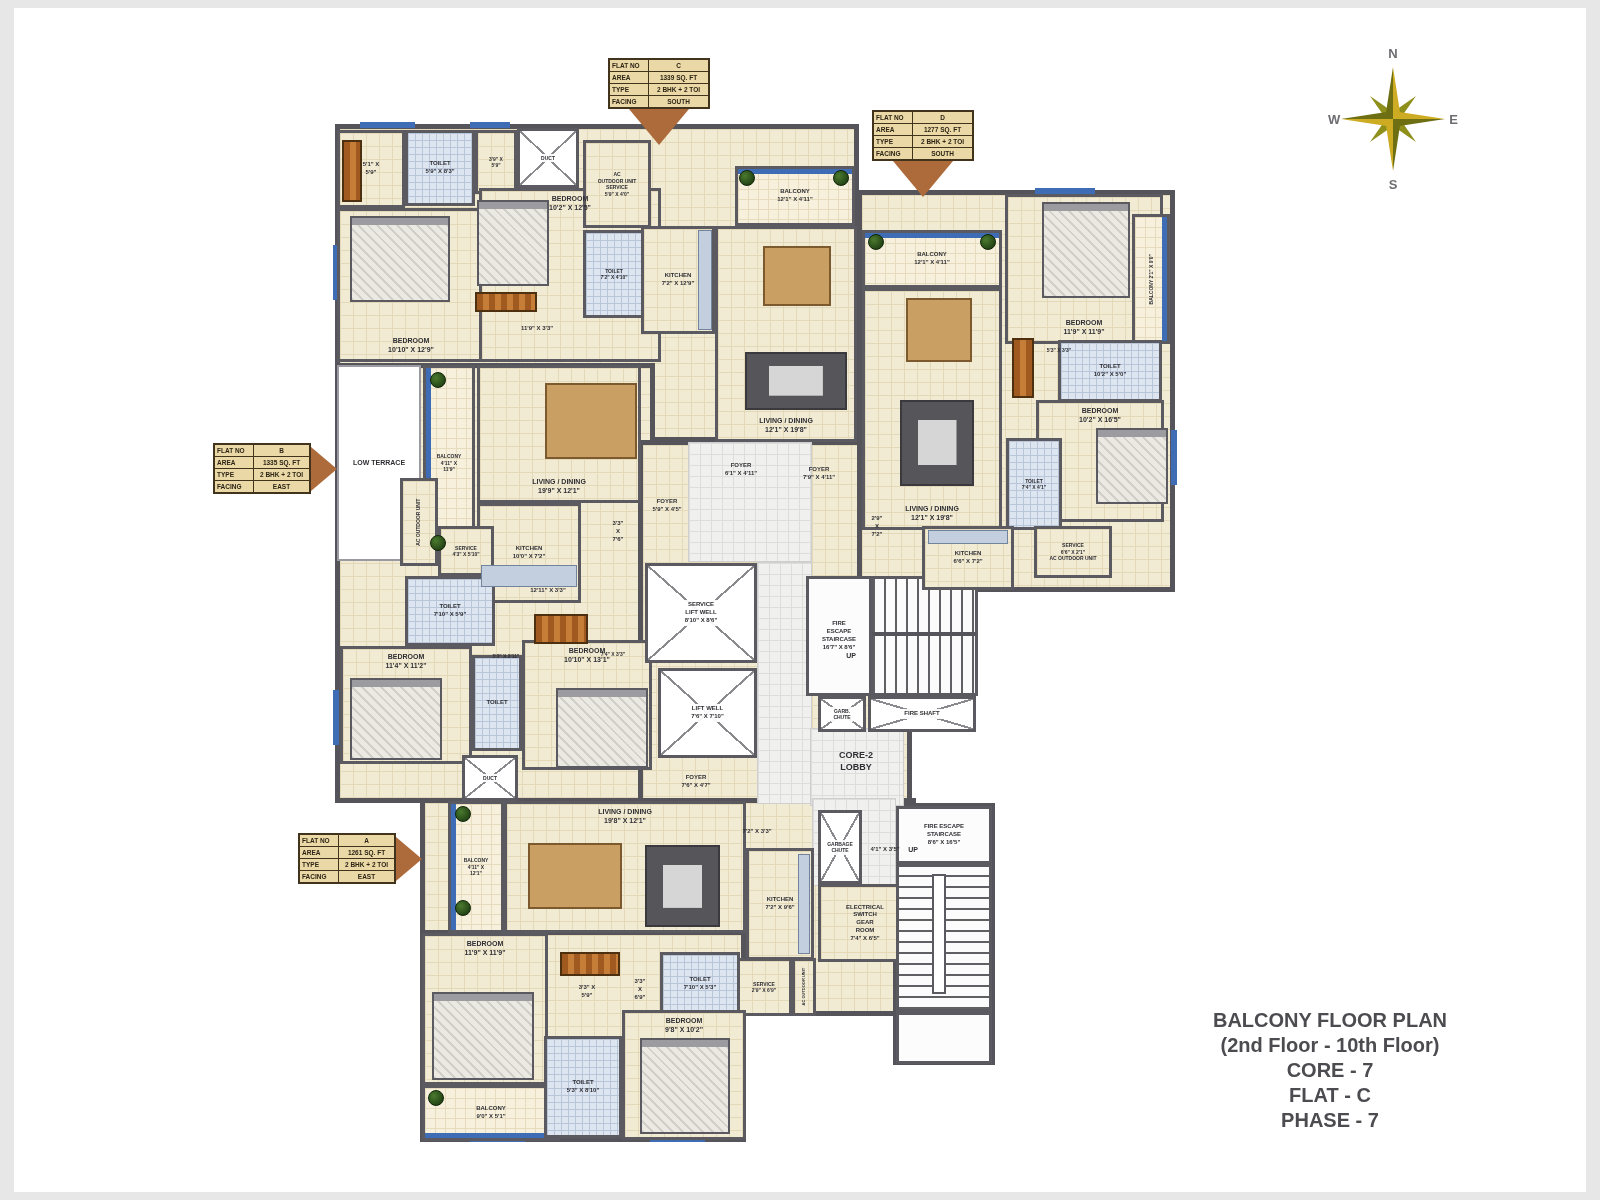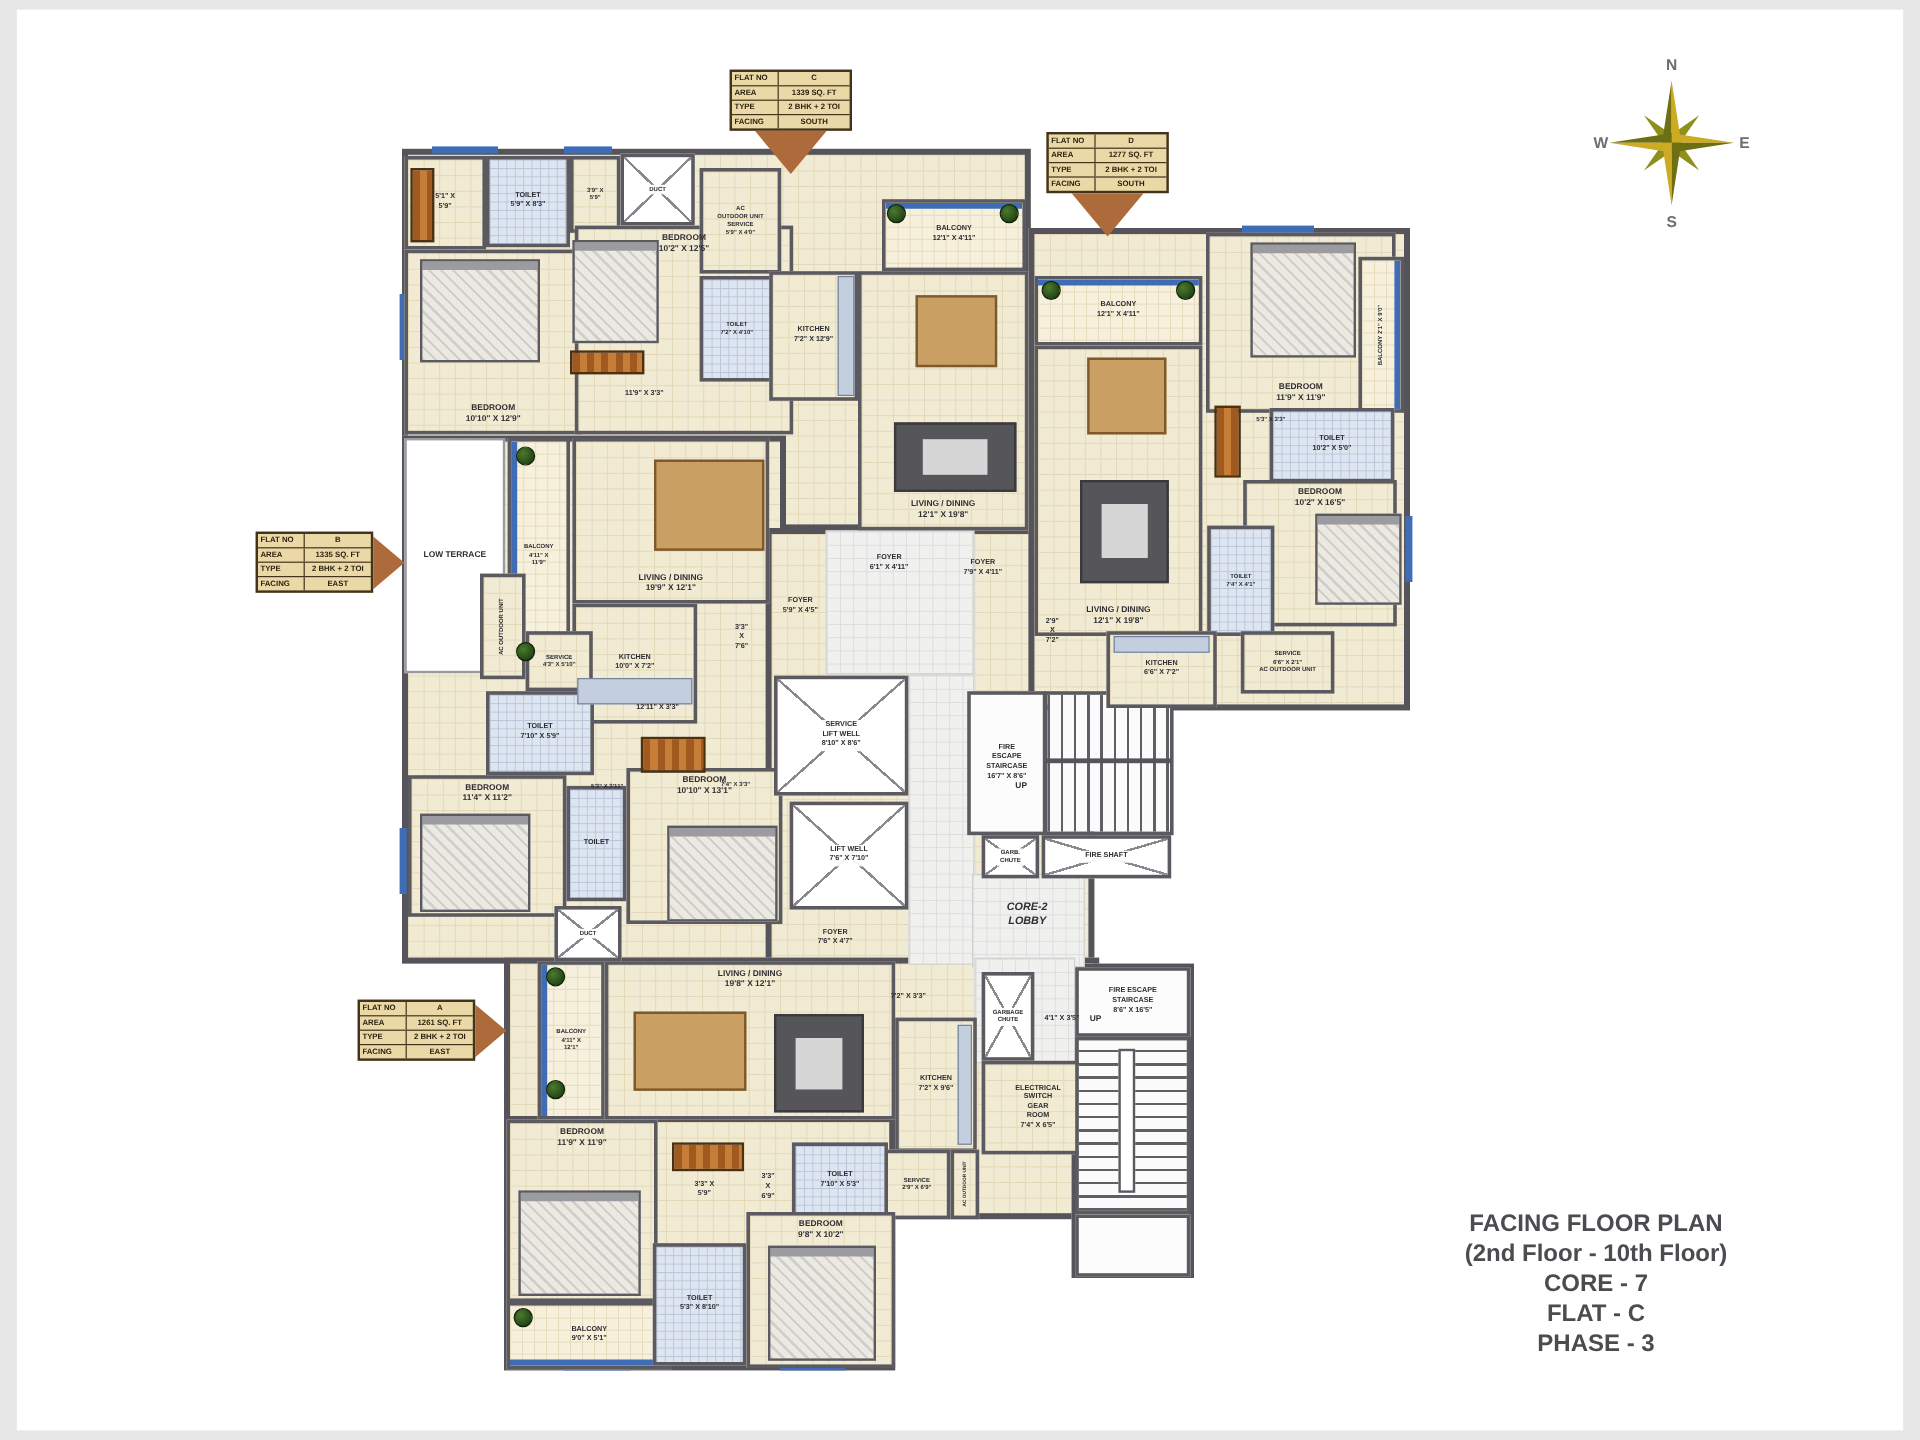--- a/index.html
+++ b/index.html
@@ -309,21 +309,21 @@
     </div>
     <div class="el label" style="left: 476px; top: 650px; width: 60px; height: 12px;">
       <span class="lbl" style="font-size: 5px;">5'3" X 3'11"</span>
     </div>
     <div class="el label" style="left: 584px; top: 648px; width: 58px; height: 12px;">
       <span class="lbl" style="font-size: 5px;">7'4" X 3'3"</span>
     </div>
     <div class="el label" style="left: 838px; top: 650px; width: 26px; height: 12px;">
       <span class="lbl" style="font-size: 7px;">UP</span>
     </div>
-    <div class="el label" style="left: 808px; top: 740px; width: 96px; height: 44px; font-style: italic;">
+    <div class="el label" style="left: 808px; top: 740px; width: 96px; height: 44px;">
       <span class="lbl" style="font-size: 9px;">CORE-2<br>LOBBY</span>
     </div>
     <div class="el label" style="left: 666px; top: 770px; width: 60px; height: 24px;">
       <span class="lbl" style="font-size: 6px;">FOYER<br>7'6" X 4'7"</span>
     </div>
     <div class="el label" style="left: 1034px; top: 344px; width: 50px; height: 12px;">
       <span class="lbl" style="font-size: 5px;">5'3" X 3'3"</span>
     </div>
     <div class="el label" style="left: 862px; top: 506px; width: 30px; height: 42px;">
       <span class="lbl" style="font-size: 6px;">2'9"<br>X<br>7'2"</span>
@@ -447,18 +447,18 @@
     <polygon points="0,-8 52,0 0,0" fill="#cdab22"></polygon>
     <polygon points="0,0 52,0 0,8" fill="#6e6e12"></polygon>
     <polygon points="0,0 0,52 -8,0" fill="#cdab22"></polygon>
     <polygon points="8,0 0,52 0,0" fill="#6e6e12"></polygon>
     <polygon points="-52,0 0,-8 0,0" fill="#6e6e12"></polygon>
     <polygon points="-52,0 0,0 0,8" fill="#cdab22"></polygon>
   </svg>
 </div>
 
 <div id="title-block">
-  <div>FACING FLOOR PLAN</div>
+  <div>BALCONY FLOOR PLAN</div>
   <div>(2nd Floor - 10th Floor)</div>
   <div>CORE - 7</div>
   <div>FLAT - C</div>
-  <div>PHASE - 3</div>
+  <div>PHASE - 7</div>
 </div>
 
 </body></html>

